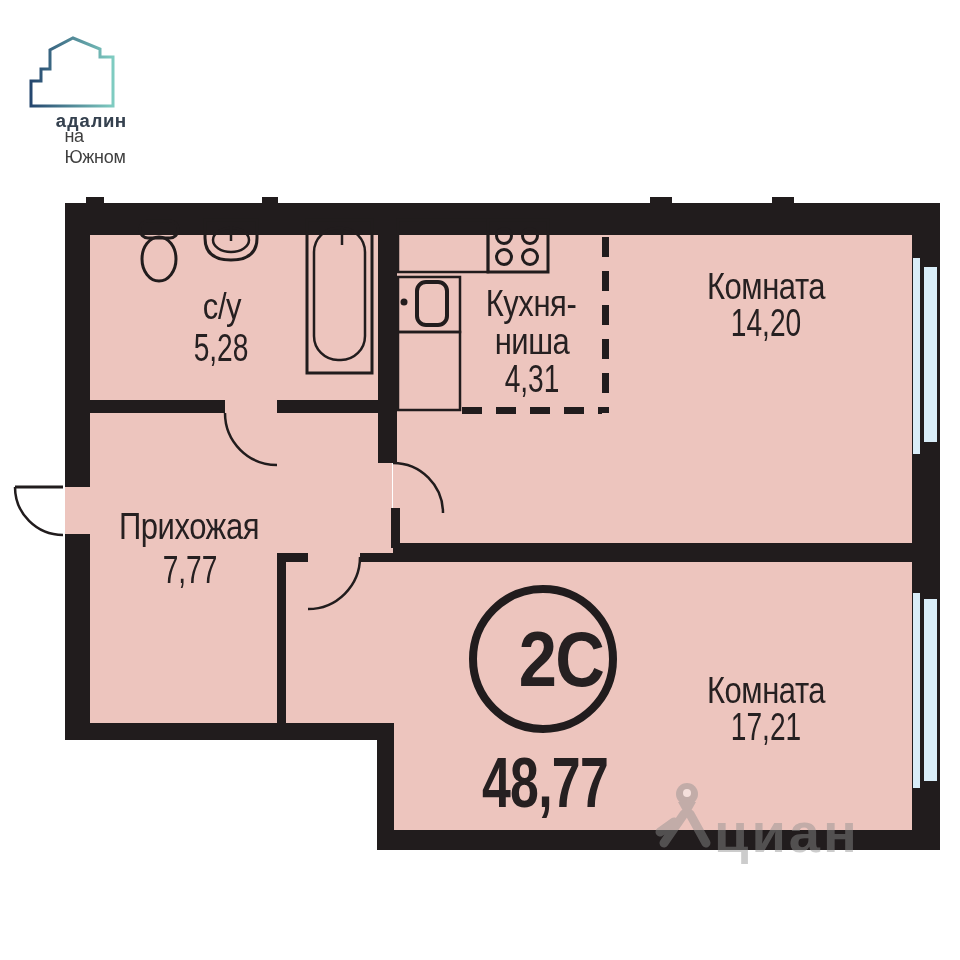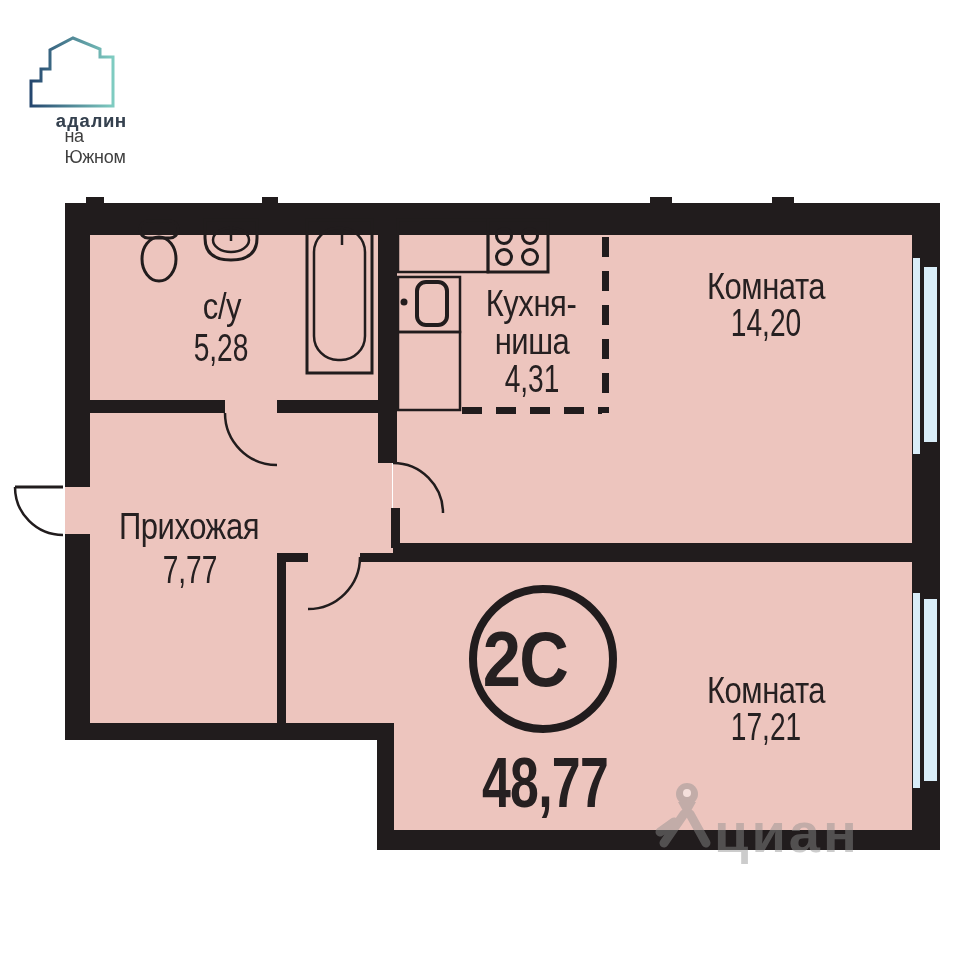--- a/index.html
+++ b/index.html
@@ -14,21 +14,21 @@
   .glass{position:absolute;background:var(--window);}
   .dash-v{position:absolute;background:repeating-linear-gradient(180deg,var(--wall) 0 20px,transparent 20px 34px);}
   .dash-h{position:absolute;background:repeating-linear-gradient(90deg,var(--wall) 0 20px,transparent 20px 34px);}
   svg{position:absolute;left:0;top:0;overflow:visible;}
   .stroke{fill:none;stroke:var(--wall);}
   .lbl{position:absolute;color:var(--ink);white-space:nowrap;transform:translate(-50%,-50%) scaleX(.86);
        font-size:36px;letter-spacing:-.5px;line-height:1;}
   .num{position:absolute;color:var(--ink);white-space:nowrap;transform:translate(-50%,-50%) scaleX(.74);
        font-size:38px;letter-spacing:0;line-height:1;}
   #badge{position:absolute;left:469px;top:585px;width:148px;height:148px;border:8px solid var(--wall);
-         border-radius:50%;box-sizing:border-box;display:flex;align-items:center;justify-content:flex-start;}
+         border-radius:50%;box-sizing:border-box;display:flex;align-items:center;justify-content:flex-end;}
   #badge span{font-size:78px;font-weight:700;color:var(--ink);transform:scaleX(.88);letter-spacing:-2px;}
   #total{position:absolute;left:545px;top:783px;transform:translate(-50%,-50%) scaleX(.74);
          font-size:70px;font-weight:700;color:var(--ink);letter-spacing:-1px;white-space:nowrap;}
   #logo{position:absolute;left:22px;top:30px;width:120px;height:100px;}
   #logo-brand{position:absolute;left:69px;top:92px;transform:translate(-50%,-50%);font-size:19px;
               font-weight:700;color:var(--logo-text);letter-spacing:.5px;font-family:Liberation Mono, monospace;}
   #logo-sub{position:absolute;left:73px;top:117px;transform:translate(-50%,-50%);font-size:18px;
             font-weight:400;color:#3f3f3f;letter-spacing:-.3px;}
   #watermark{position:absolute;left:0;top:0;opacity:.45;}
   #wm-text{position:absolute;left:714px;top:805px;font-size:56px;font-weight:700;color:var(--wm);

